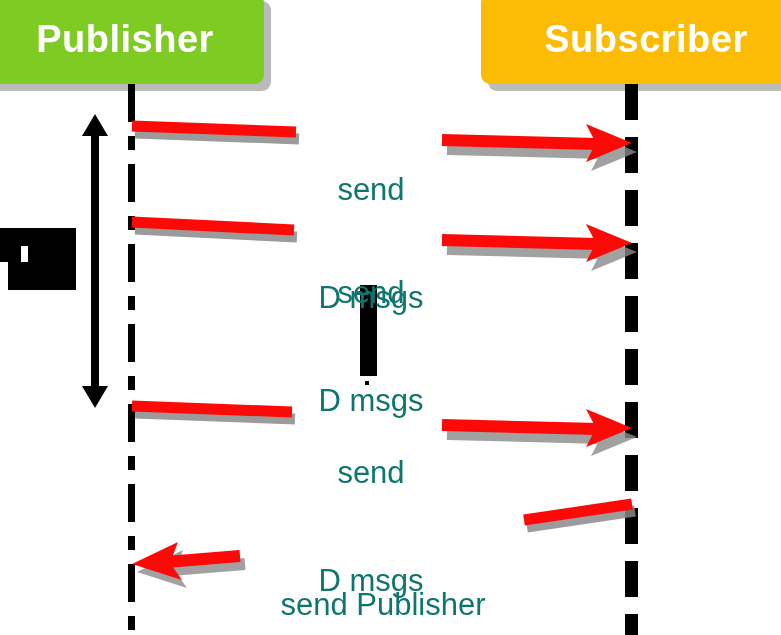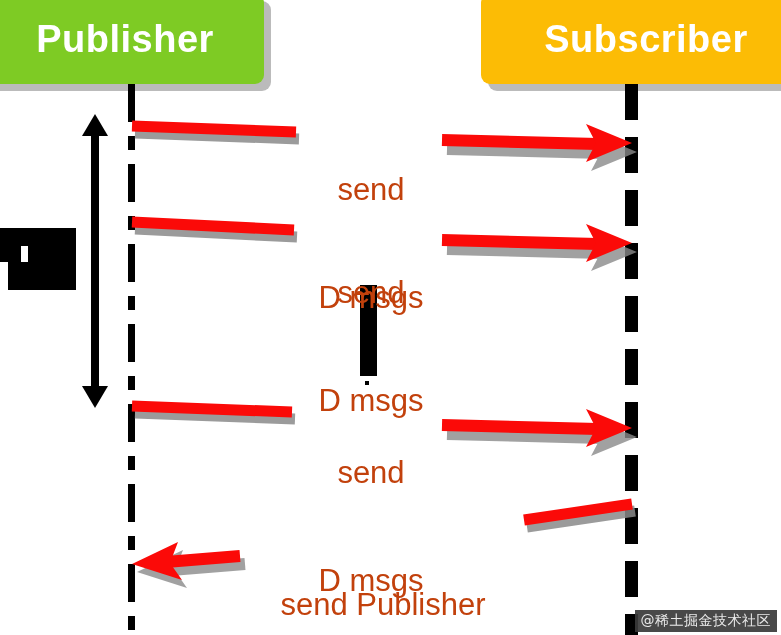--- a/index.html
+++ b/index.html
@@ -150,21 +150,21 @@
     left: 365px;
     top: 381px;
     width: 4px;
     height: 4px;
     background: #000000;
   }
 
   
   .msg-label {
     position: absolute;
-    color: #c2410c;
+    color: #0f766e;
     font-size: 31px;
     line-height: 36px;
     text-align: center;
     white-space: pre;
     font-family: "Liberation Sans", sans-serif;
   }
 
   
   .stroke {
     position: absolute;
@@ -306,17 +306,14 @@
     <svg width="130" height="56" viewBox="0 0 130 56">
       <g transform="translate(5,6)" opacity="0.8">
         <path d="M40,24 L114,18" stroke="#8a8a8a" stroke-width="12"></path>
         <path d="M52,4 L6,26 L56,42 L44,25 Z" fill="#8a8a8a"></path>
       </g>
       <path d="M40,22 L114,16" stroke="#FB0A08" stroke-width="12"></path>
       <path d="M52,2 L6,24 L56,40 L44,23 Z" fill="#FB0A08"></path>
     </svg>
   </div>
 
-  <div id="watermark">
-    <span>@稀土掘金技术社区</span>
-  </div>
 
 </div>
 
 </body></html>

